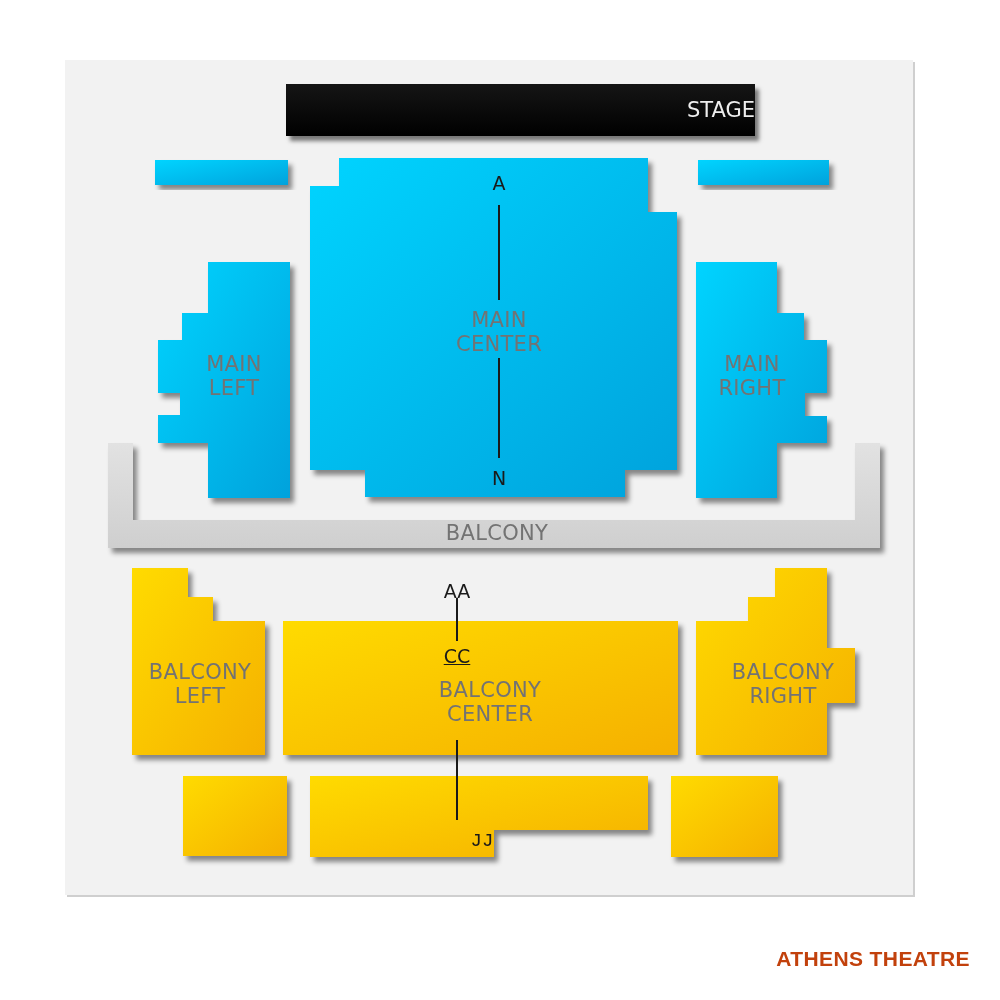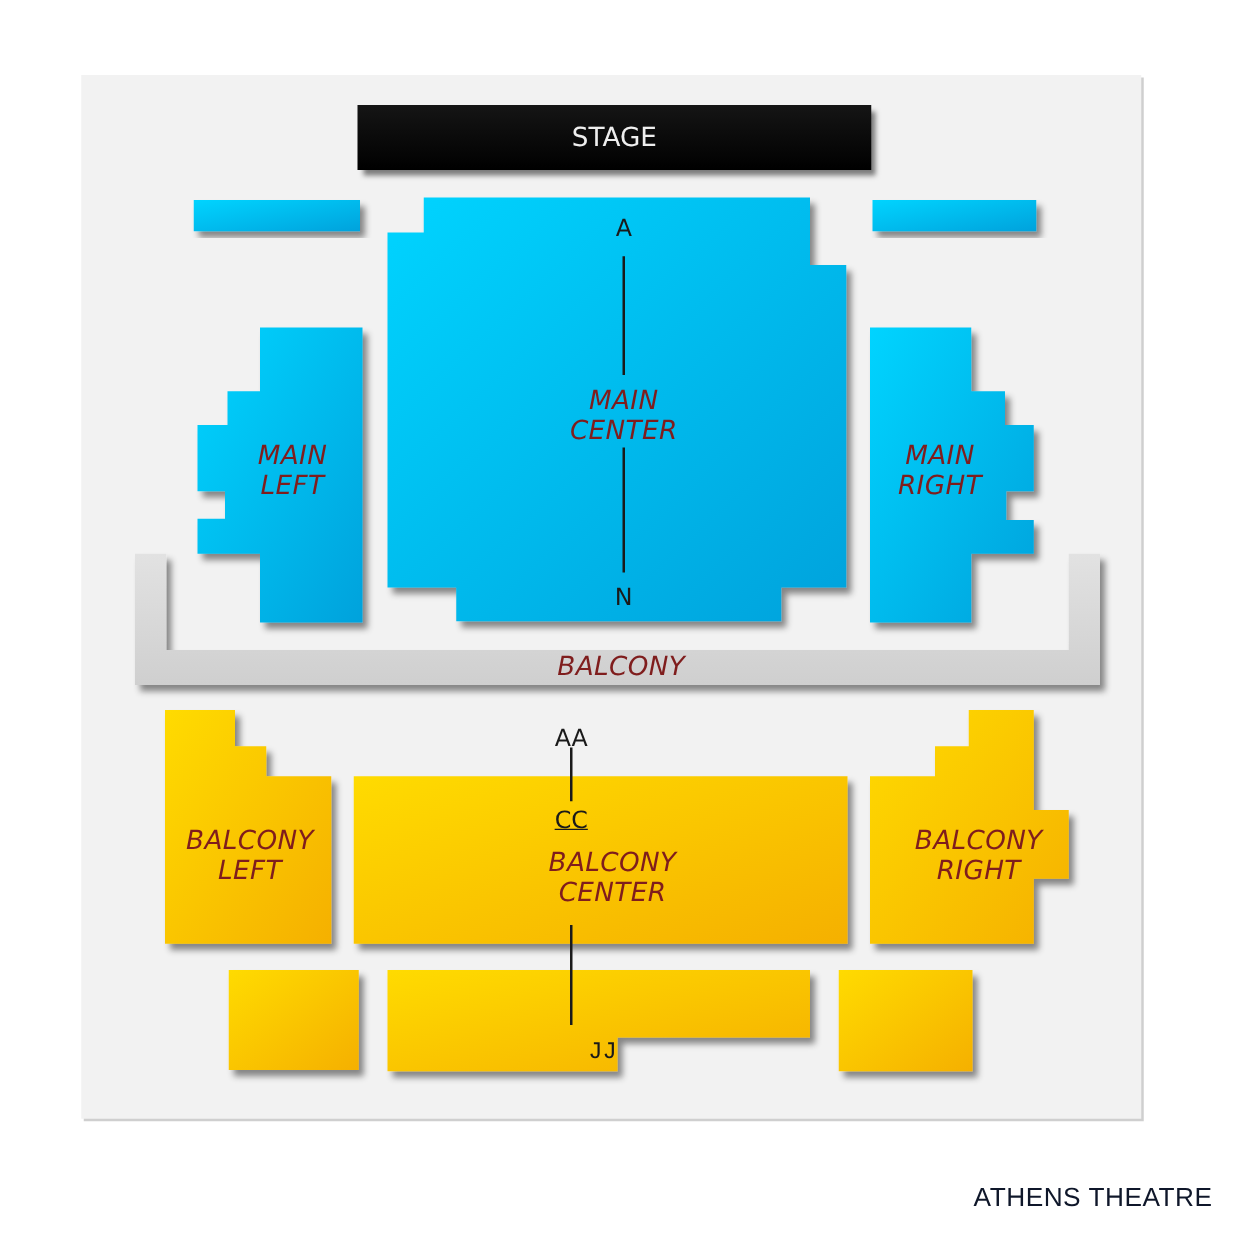--- a/index.html
+++ b/index.html
@@ -1,26 +1,26 @@
 <!DOCTYPE html>
 <html><head>
 <meta charset="utf-8">
 <style>
   html, body { margin:0; padding:0; }
   body { width:1000px; height:1000px; background:#ffffff; position:relative; overflow:hidden;
          font-family:"DejaVu Sans", sans-serif; }
   .panel { position:absolute; left:65px; top:60px; width:848px; height:835px; background:#f2f2f2;
            box-shadow: 2px 2px 0 #cfcfcf; }
-  .lbl { position:absolute; color:#7f1d1d; font-size:21px; line-height:24px; text-align:center;
-         letter-spacing:0.3px; white-space:nowrap; font-family:"DejaVu Sans", sans-serif;font-style:italic; }
+  .lbl { position:absolute; color:#737373; font-size:21px; line-height:24px; text-align:center;
+         letter-spacing:0.3px; white-space:nowrap; font-family:"DejaVu Sans", sans-serif; }
   .row { position:absolute; color:#1a1a1a; font-size:19px; text-align:center; white-space:nowrap; }
-  .stage { position:absolute; left:286px; top:84px; width:411px; height:52px;
+  .stage { position:absolute; left:286px; top:84px; width:469px; height:52px;
            background:linear-gradient(180deg,#151515,#000); box-shadow:4px 5px 4px rgba(0,0,0,0.5);
-           color:#eeeeee; font-size:21px; display:flex; align-items:center; justify-content:center; }
-  .footer { position:absolute; right:30px; top:947px; color:#0f172a; font-weight:normal;
+           color:#eeeeee; font-size:21px; display:flex; align-items:center; justify-content:flex-end; }
+  .footer { position:absolute; right:30px; top:947px; color:#c2410c; font-weight:bold;
             font-family:"Liberation Sans", sans-serif; font-size:21px; letter-spacing:0.4px; }
   svg { position:absolute; left:0; top:0; overflow:visible; }
 </style>
 </head>
 <body>
 
 <div class="panel"></div>
 
 <div class="stage">
   <span>STAGE</span>

